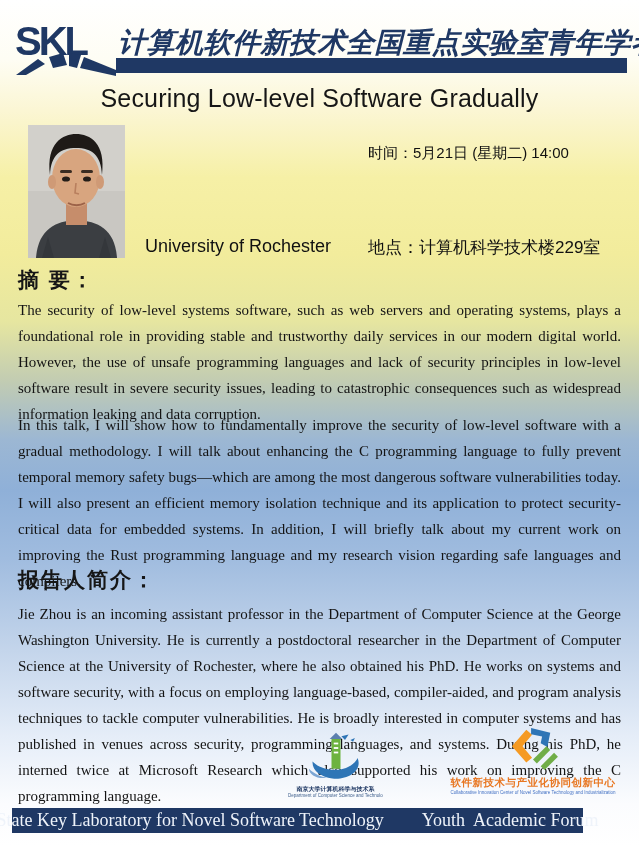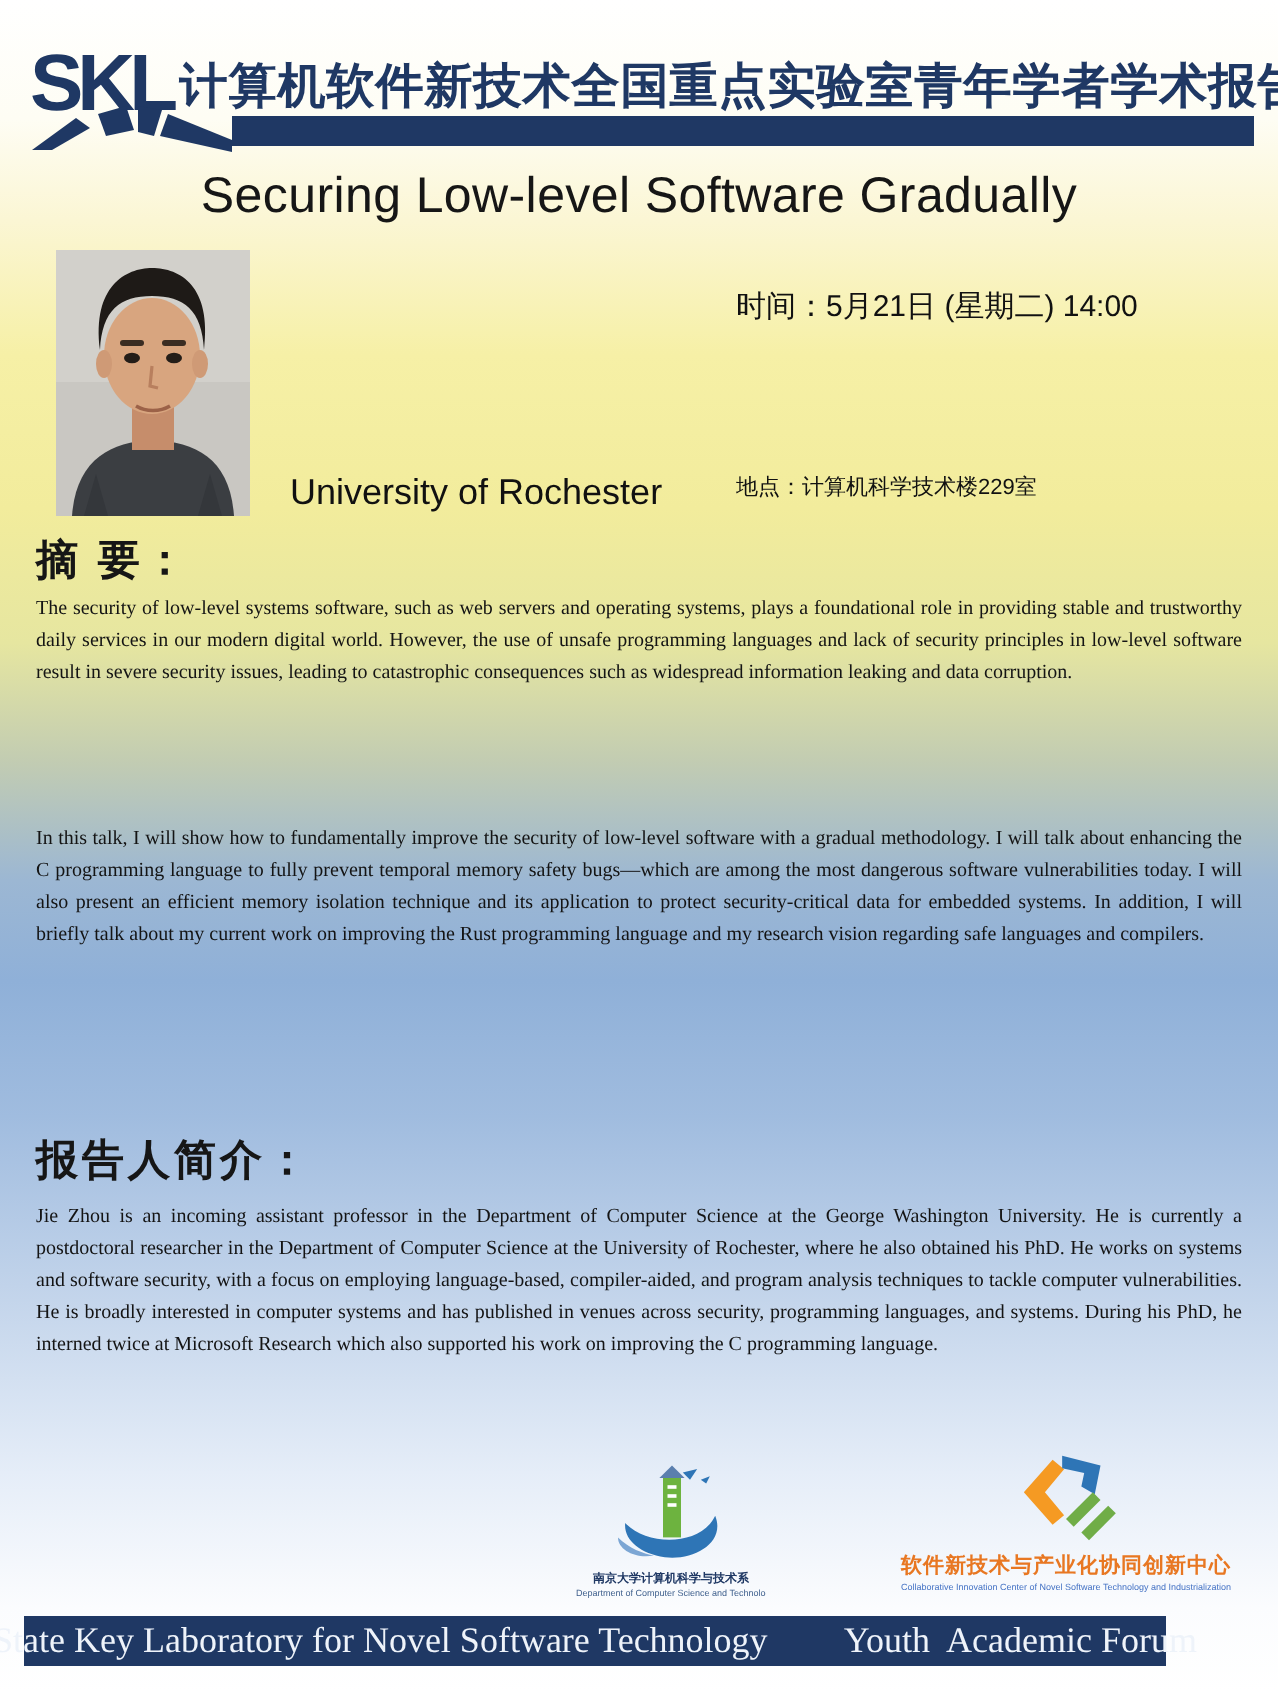--- a/index.html
+++ b/index.html
@@ -22,51 +22,52 @@
       #a0bcdf 66%,
       #c1d3ea 76%,
       #e5edf8 87%,
       #fbfcfe 95%,
       #ffffff 100%);
   }
   
   .skl-logo{position:absolute;left:14px;top:18px;width:102px;height:58px;}
   .header-cn{
     position:absolute;left:118px;top:28px;width:507px;height:30px;
-    display:flex;justify-content:center;align-items:center;
-    font-size:24px;font-weight:bold;color:#1f3864;letter-spacing:0.5px;
+    display:flex;justify-content:space-between;align-items:center;
+    font-size:28px;font-weight:bold;color:#1f3864;letter-spacing:0.5px;
     white-space:nowrap;
+    font-style:italic;
   }
   .header-bar{position:absolute;left:116px;top:58px;width:511px;height:15px;background:#1f3864;}
   .talk-title{
     position:absolute;left:0;top:84px;width:639px;text-align:center;
     font-size:25px;color:#161616;letter-spacing:0.2px;
   }
   
   .photo{position:absolute;left:28px;top:125px;width:97px;height:133px;display:block;}
   .speaker-name{
     position:absolute;left:145px;top:133px;
     font-family:"Liberation Serif",serif;font-size:31px;color:#111;
     letter-spacing:6px;white-space:nowrap;
   }
   .speaker-position{position:absolute;left:213px;top:144px;font-size:17px;color:#111;white-space:nowrap;}
   .talk-time{position:absolute;left:368px;top:144px;font-size:15px;color:#111;white-space:nowrap;}
   .speaker-affiliation{position:absolute;left:145px;top:236px;font-size:18px;color:#111;white-space:nowrap;}
-  .talk-location{position:absolute;left:368px;top:236px;font-size:11px;color:#111;white-space:nowrap;}
+  .talk-location{position:absolute;left:368px;top:236px;font-size:17px;color:#111;white-space:nowrap;}
   
   .section-heading{
     position:absolute;left:18px;
     font-size:21px;font-weight:bold;color:#161616;letter-spacing:2px;
     white-space:nowrap;
   }
   .abstract-heading{top:266px;}
   .bio-heading{top:566px;font-family:Liberation Mono, monospace;}
   .body-text{
     position:absolute;left:18px;width:603px;
-    font-family:"Liberation Serif",serif;font-size:10px;line-height:16px;
+    font-family:"Liberation Serif",serif;font-size:15px;line-height:26px;
     color:#141414;text-align:justify;
   }
   .abstract-p1{top:297px;}
   .abstract-p2{top:412px;}
   .bio-text{top:601px;}
   
   .nju-logo-block{position:absolute;left:288px;top:732px;width:95px;text-align:center;}
   .nju-logo-svg{width:72px;height:50px;display:inline-block;}
   .nju-caption{font-size:6px;font-weight:bold;color:#1f3864;line-height:7px;white-space:nowrap;}
   .nju-caption-en{font-size:4.5px;color:#41618e;line-height:6px;white-space:nowrap;overflow:hidden;}

